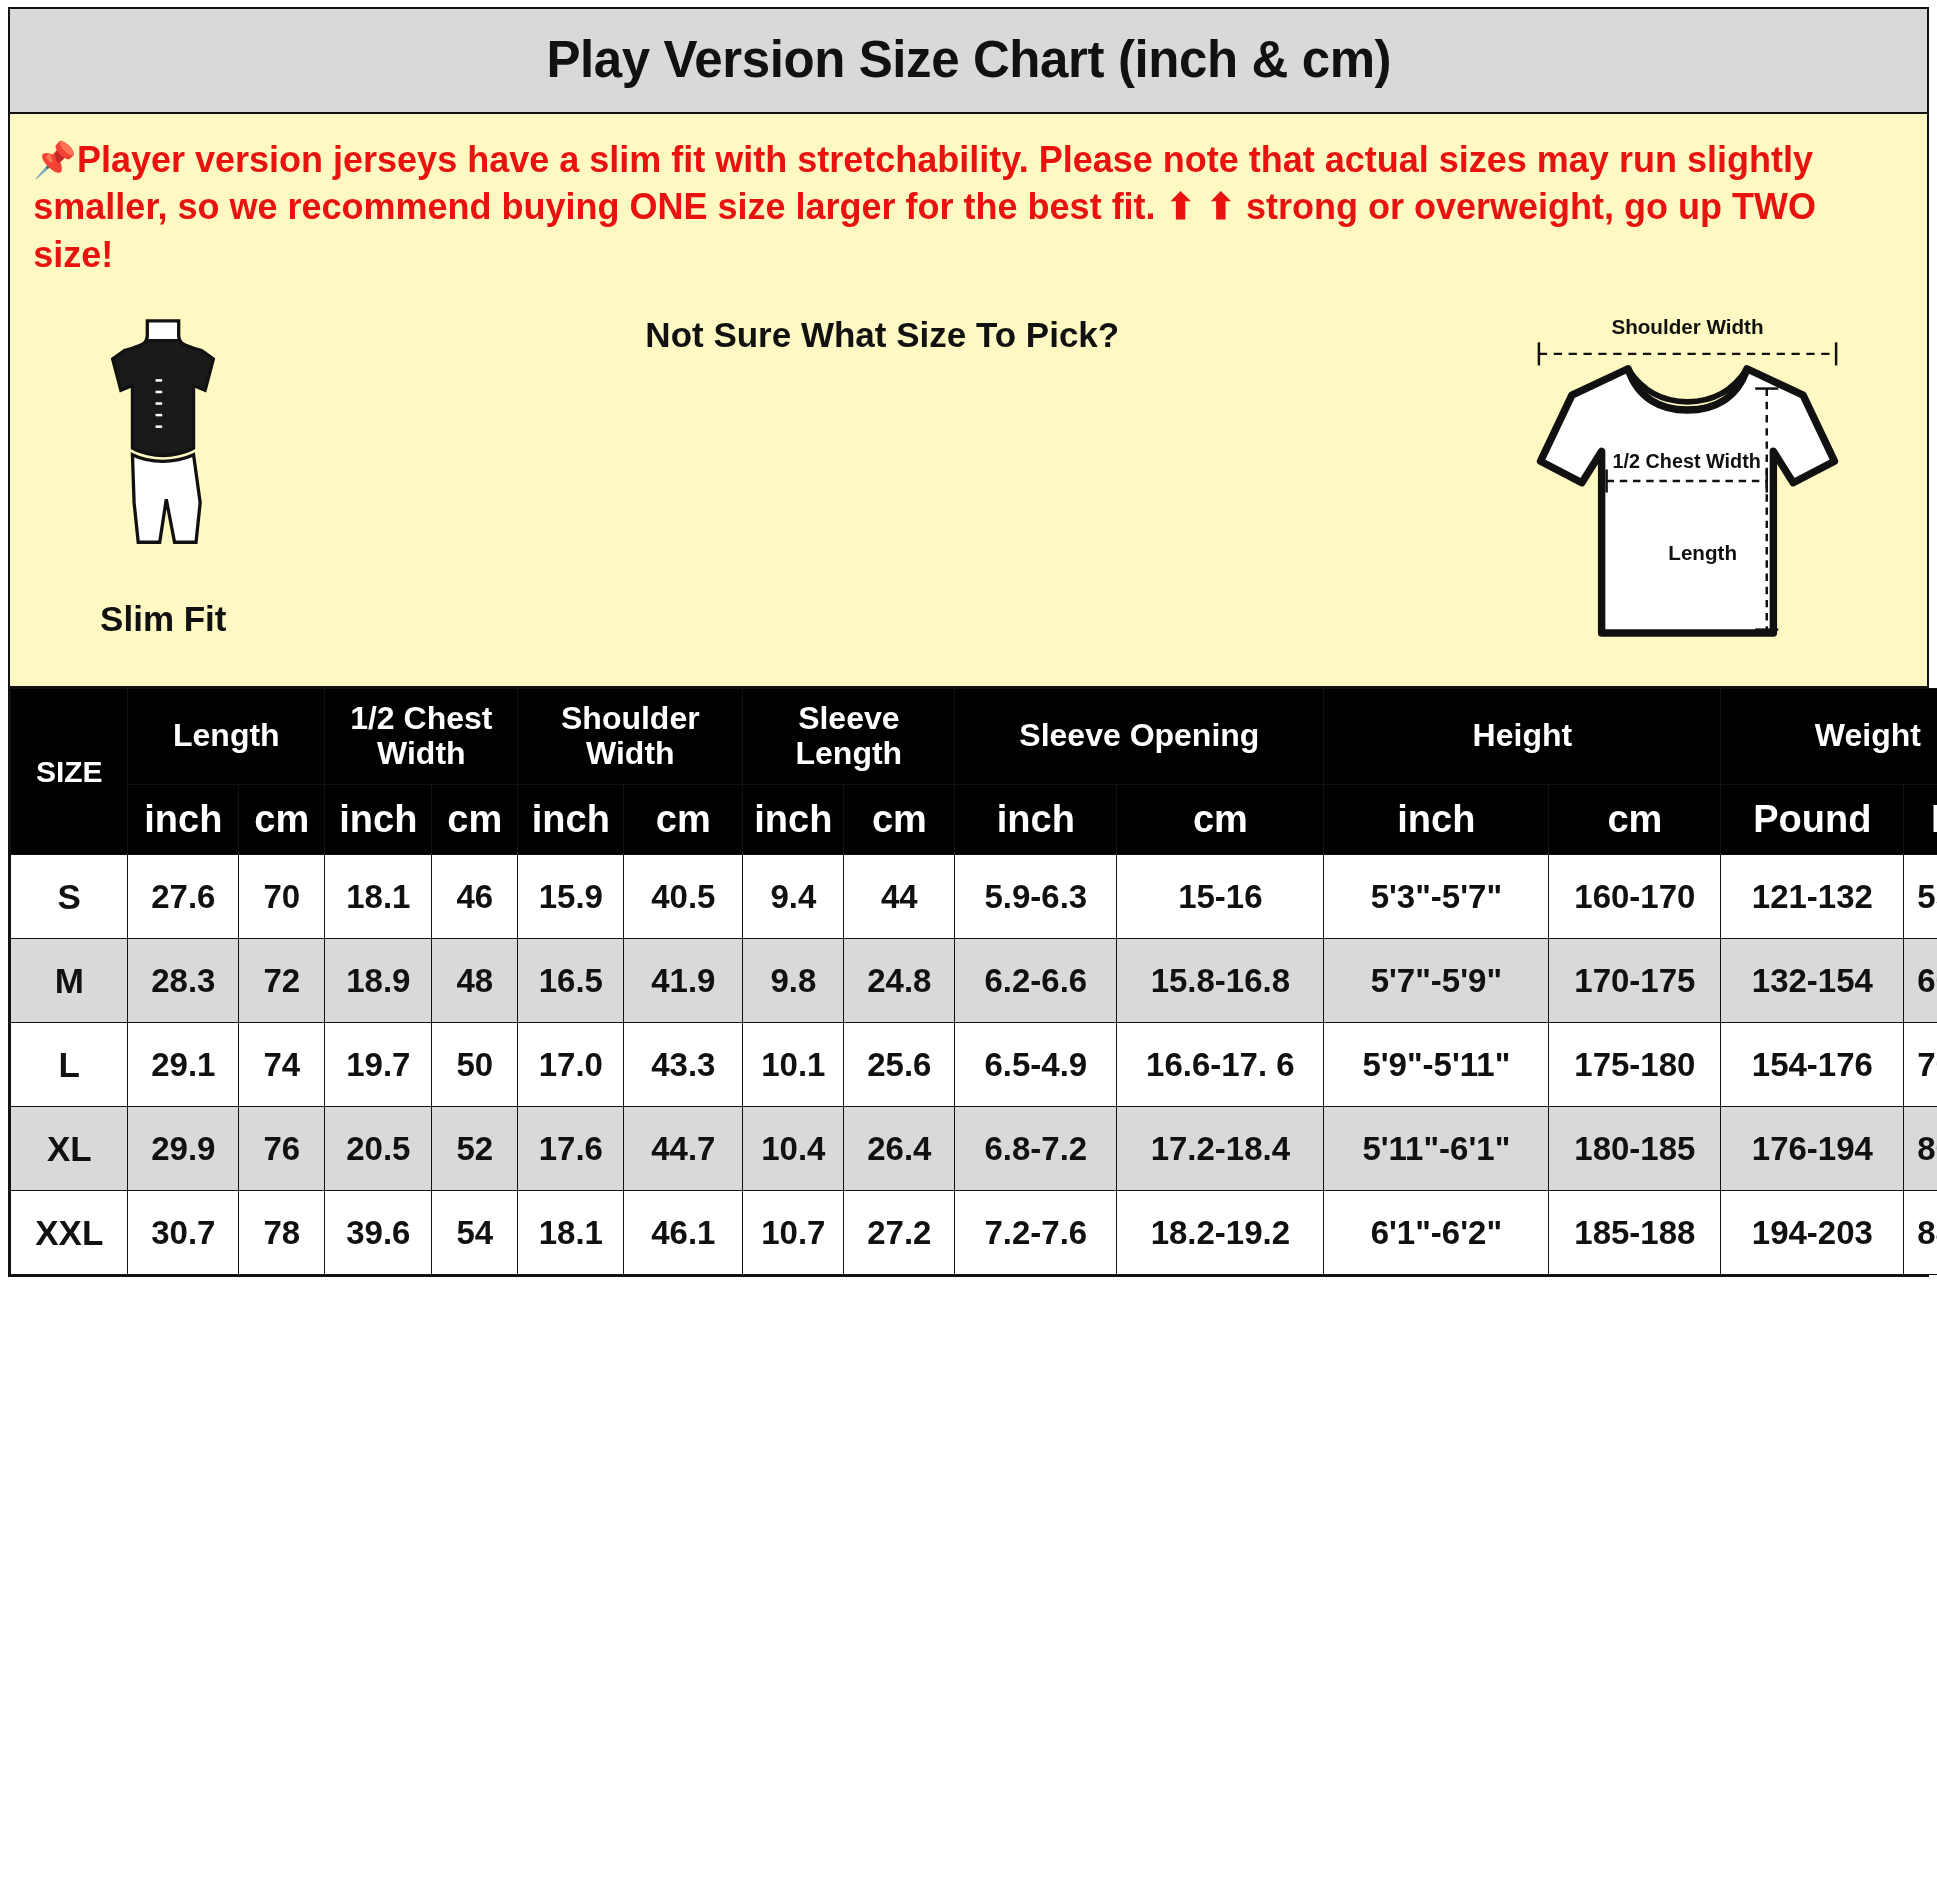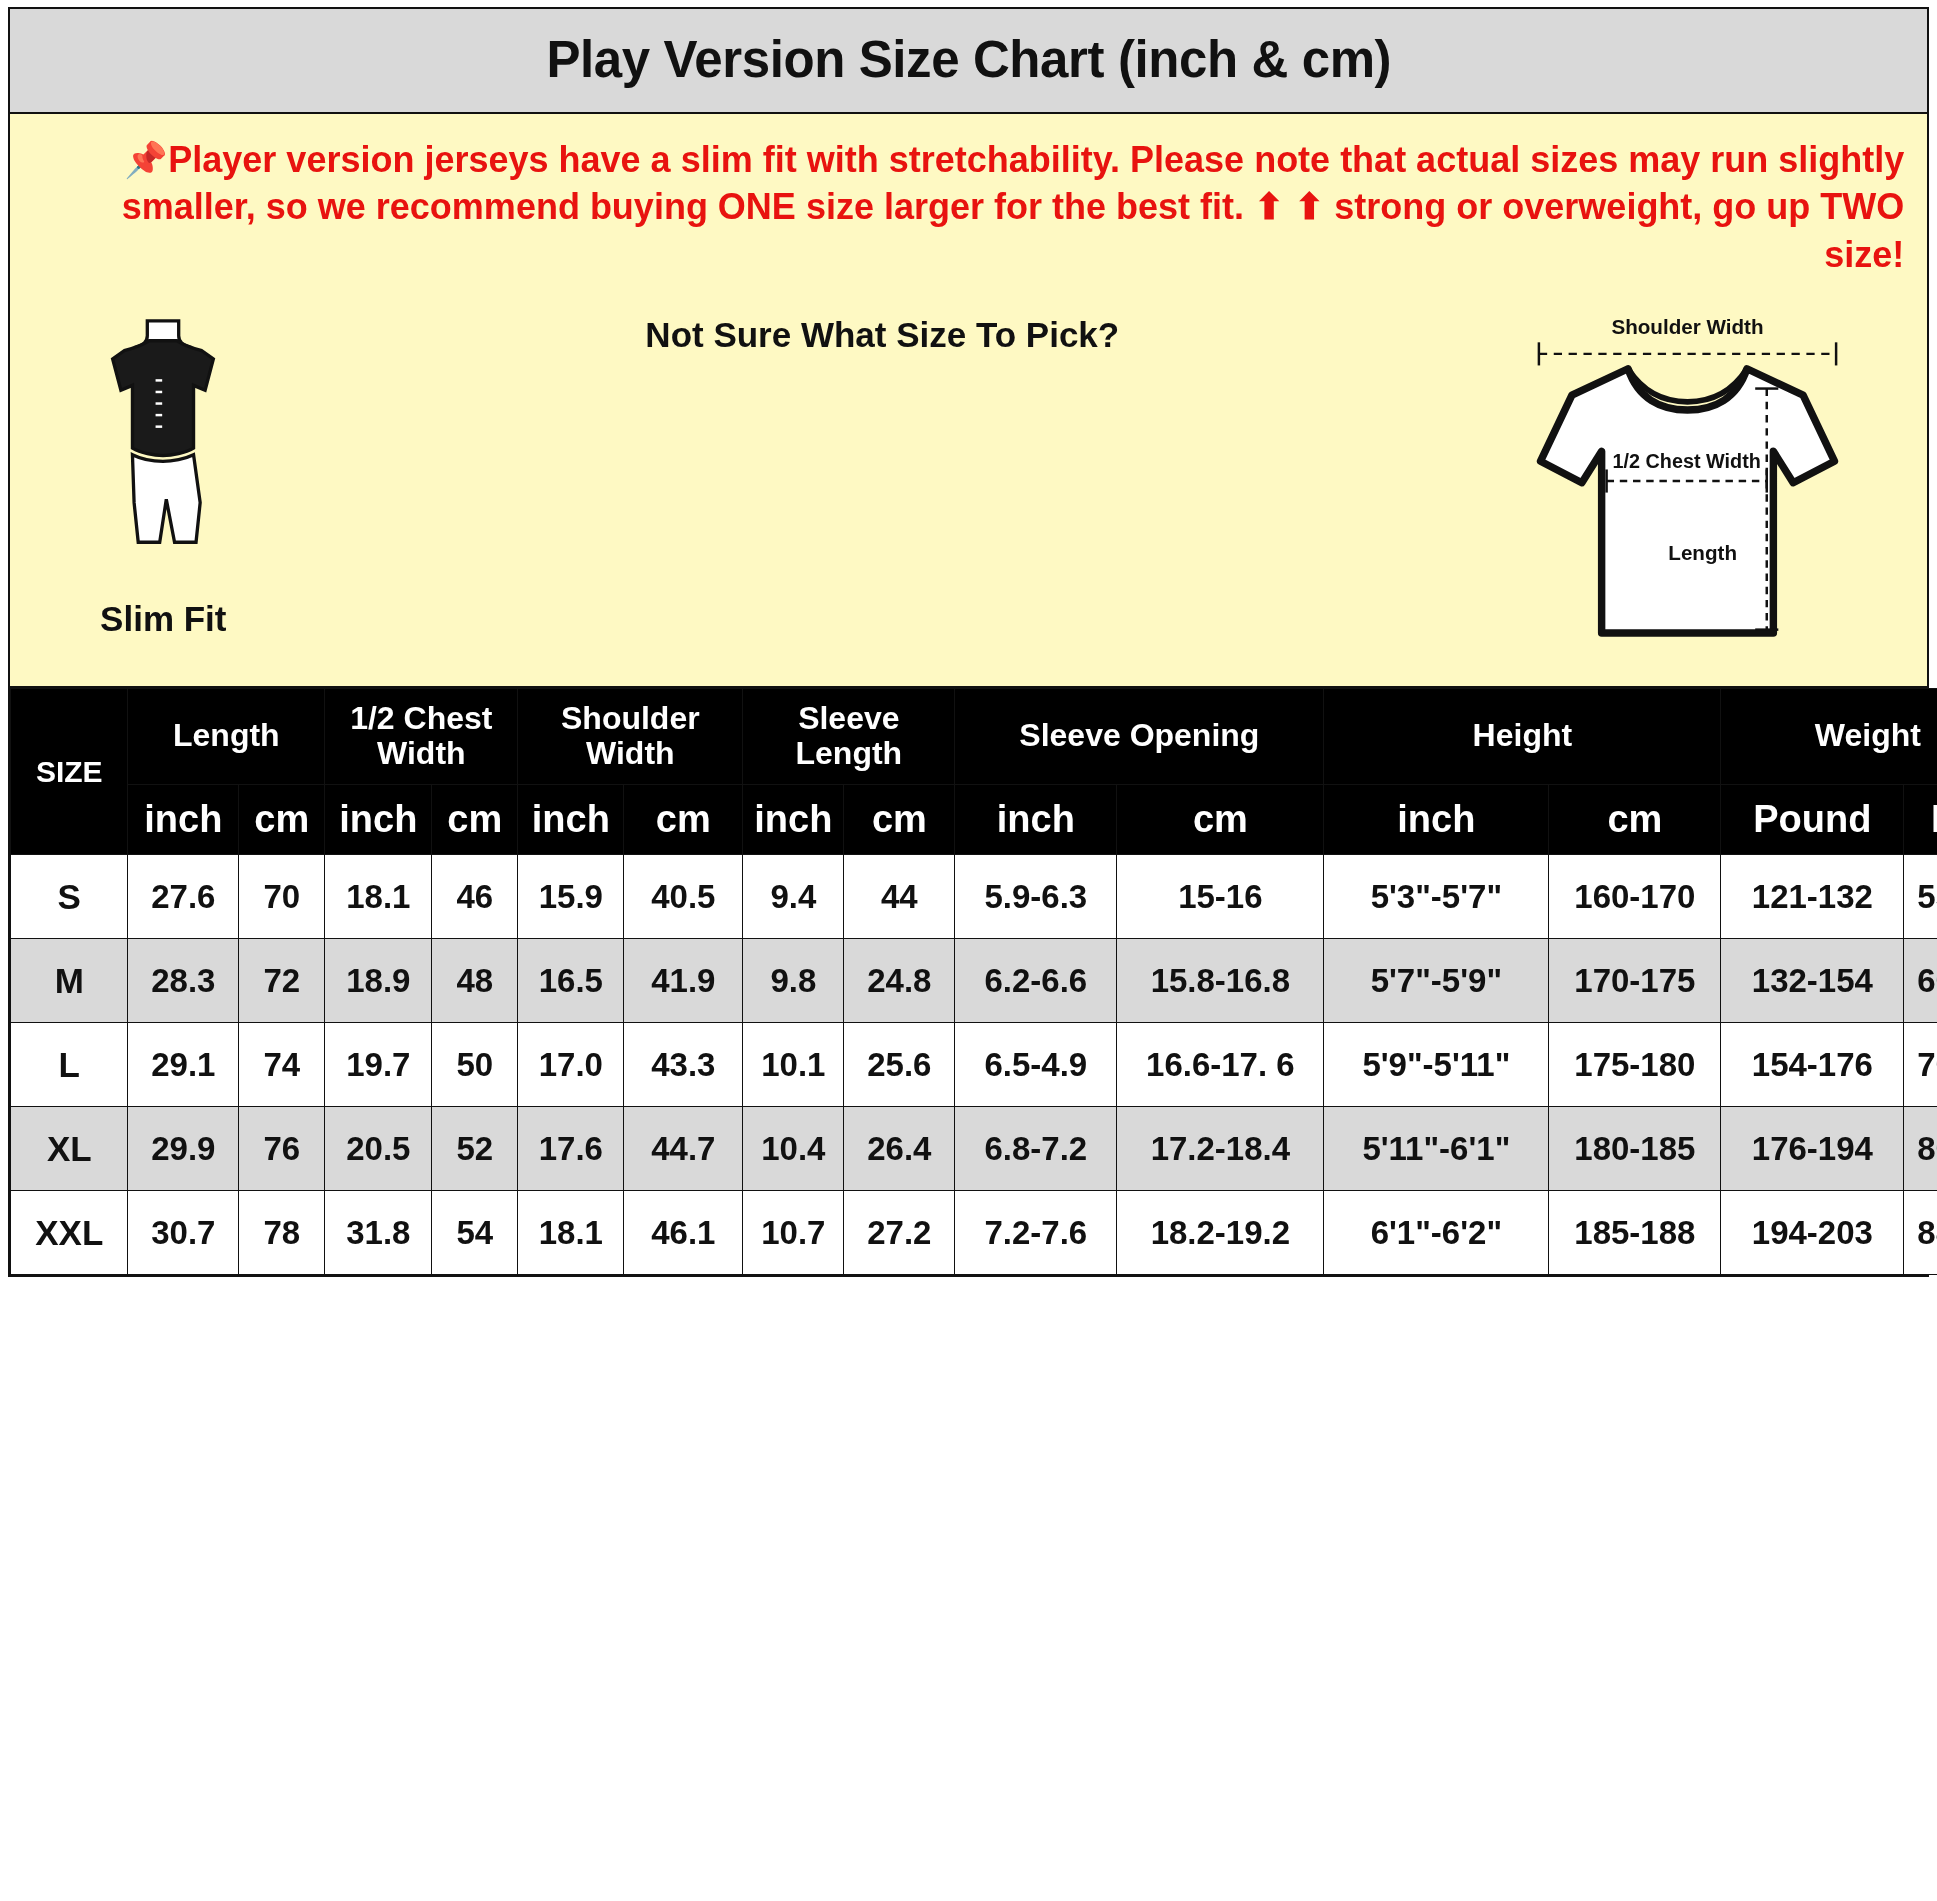--- a/index.html
+++ b/index.html
@@ -35,21 +35,21 @@
     color: #111;
     letter-spacing: -0.4px;
   }
 
   
   .notice {
     color: #e8130f;
     font-weight: bold;
     font-size: 36px;
     line-height: 1.32;
-    text-align: right;
+    text-align: left;
     padding: 21.5px 23px 8.3px 23px;
   }
   .notice .pin { font-size: 35px; }
 
   
   .mid {
     display: flex;
     align-items: flex-start;
     padding: 15px 16.5px 21.5px 16.5px;
     border-bottom: 2.5px solid #111;
@@ -304,21 +304,21 @@
           <td>17.2-18.4</td>
           <td>5'11"-6'1"</td>
           <td>180-185</td>
           <td>176-194</td>
           <td>80-88</td>
         </tr>
         <tr>
           <td class="size-cell">XXL</td>
           <td>30.7</td>
           <td>78</td>
-          <td>31.8</td>
+          <td>39.6</td>
           <td>54</td>
           <td>18.1</td>
           <td>46.1</td>
           <td>10.7</td>
           <td>27.2</td>
           <td>7.2-7.6</td>
           <td>18.2-19.2</td>
           <td>6'1"-6'2"</td>
           <td>185-188</td>
           <td>194-203</td>

